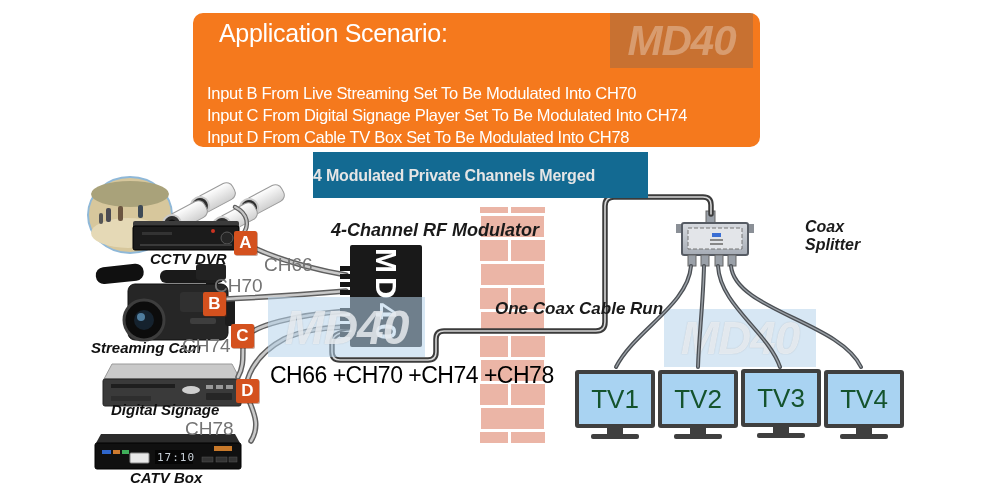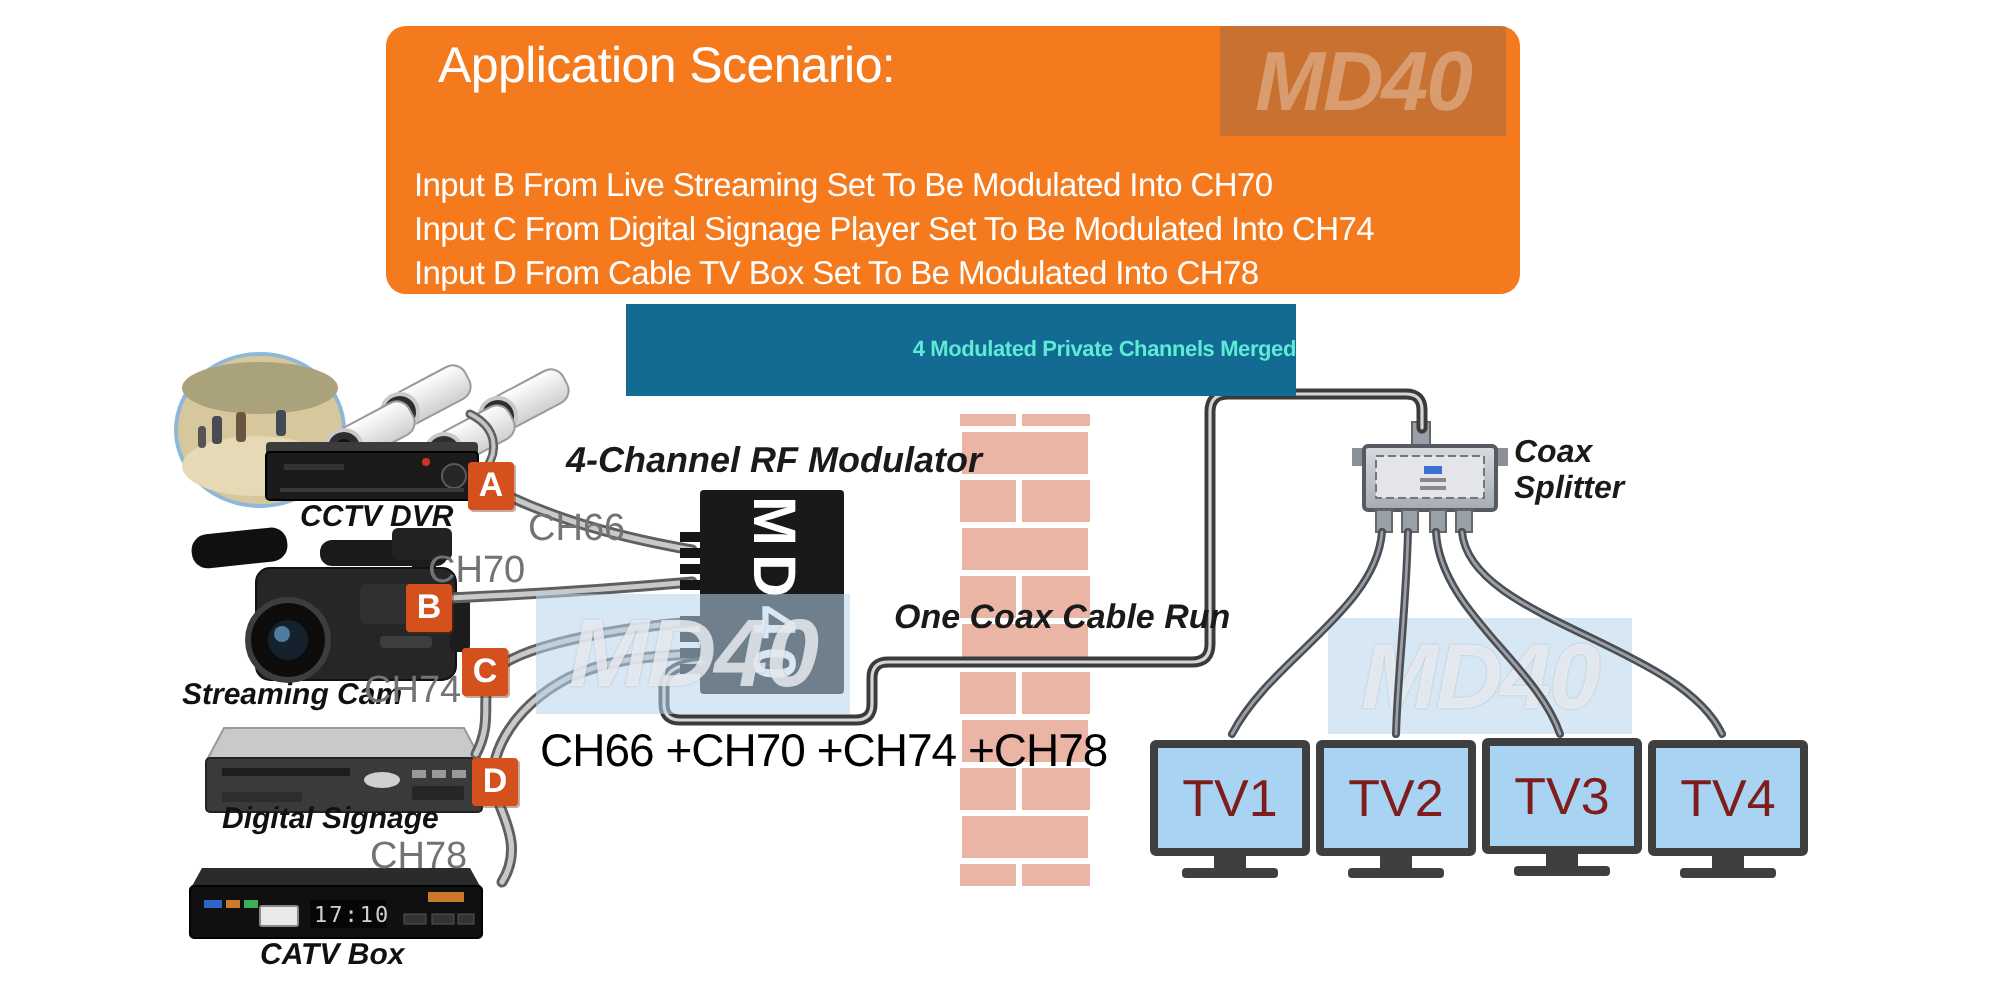--- a/index.html
+++ b/index.html
@@ -8,44 +8,44 @@
   .abs{position:absolute;}
   svg{display:block;}
   
   #scenario-banner{left:193px;top:13px;width:567px;height:134px;background:#F5791D;
     border-radius:10px;color:#fff;z-index:7;}
   #scenario-title{position:absolute;left:14px;top:6px;font-size:25px;letter-spacing:-0.3px;margin-left:12px;}
   .scenario-line{position:absolute;left:14px;font-size:16.5px;letter-spacing:-0.3px;white-space:nowrap;}
   #banner-watermark{position:absolute;left:417px;top:0;width:143px;height:55px;
     background:rgba(95,95,95,0.30);display:flex;align-items:center;justify-content:center;
     font-style:italic;font-weight:900;font-size:42px;color:rgba(255,255,255,0.30);letter-spacing:-1px;}
-  #output-banner{left:313px;top:152px;width:335px;height:46px;background:#136A92;color:#5eead4;
-    z-index:7;display:flex;flex-direction:column;align-items:flex-end;justify-content:center;
-    font-size:11px;font-weight:bold;line-height:21px;letter-spacing:-0.2px;text-align:center;}
+  #output-banner{left:313px;top:152px;width:335px;height:46px;background:#136A92;color:#e5e5e5;
+    z-index:7;display:flex;flex-direction:column;align-items:flex-start;justify-content:center;
+    font-size:16px;font-weight:bold;line-height:21px;letter-spacing:-0.2px;text-align:center;}
   
   .wm-box{display:flex;align-items:center;justify-content:center;
     background:rgba(183,211,235,0.55);font-style:italic;font-weight:900;
     color:rgba(250,252,255,0.72);text-shadow:0 0 1px rgba(120,130,140,0.5);letter-spacing:-1px;}
   #wm-right{left:664px;top:309px;width:152px;height:58px;font-size:46px;z-index:1;}
   #wm-center{left:268px;top:297px;width:157px;height:60px;font-size:48px;z-index:5;}
   
   #md40-box{left:350px;top:245px;width:72px;height:102px;background:#191919;z-index:3;border-radius:2px;}
   #md40-text{left:335px;top:260px;width:102px;height:72px;line-height:72px;text-align:center;
     transform:rotate(90deg);color:#fff;font-weight:bold;font-size:30px;letter-spacing:4px;z-index:3;}
   
-  .cap-italic{font-style:italic;font-weight:600;color:#1a1a1a;white-space:nowrap;z-index:6;}
+  .cap-italic{font-style:italic;font-weight:600;color:#1a1a1a;white-space:nowrap;z-index:6;margin-left:48px;}
   .dev-label{font-style:italic;font-weight:bold;font-size:15px;color:#111;white-space:nowrap;z-index:6;}
   .ch-label{font-weight:normal;font-size:19px;color:#737373;white-space:nowrap;z-index:6;}
   .badge{width:23px;height:24px;background:#D4511E;border-radius:2px;color:#fff;font-weight:bold;
     font-size:17px;line-height:24px;text-align:center;z-index:6;box-shadow:1px 1px 0 rgba(120,40,10,.4);}
   #sum-label{left:270px;top:362px;font-size:23px;letter-spacing:-0.5px;color:#000;z-index:6;white-space:nowrap;}
   
   .tv{width:80px;z-index:3;}
   .tv-screen{width:72px;height:50px;border:4px solid #3F3F3F;border-radius:3px;background:#A9D3F2;
-    display:flex;align-items:center;justify-content:center;font-size:26px;color:#7f1d1d;}
+    display:flex;align-items:center;justify-content:center;font-size:26px;color:#14532d;}
   .tv-neck{width:16px;height:6px;background:#3F3F3F;margin:0 auto;}
   .tv-base{width:48px;height:5px;background:#3F3F3F;border-radius:2px;margin:0 auto;}
   #catv-display{left:157px;top:451px;width:36px;font-family:"DejaVu Sans Mono",monospace;
     font-size:11px;color:#c9d1d9;letter-spacing:1px;z-index:6;}
   .layer{left:0;top:0;width:1000px;height:500px;pointer-events:none;}
 </style>
 </head>
 <body>
 
 <div id="stage">

